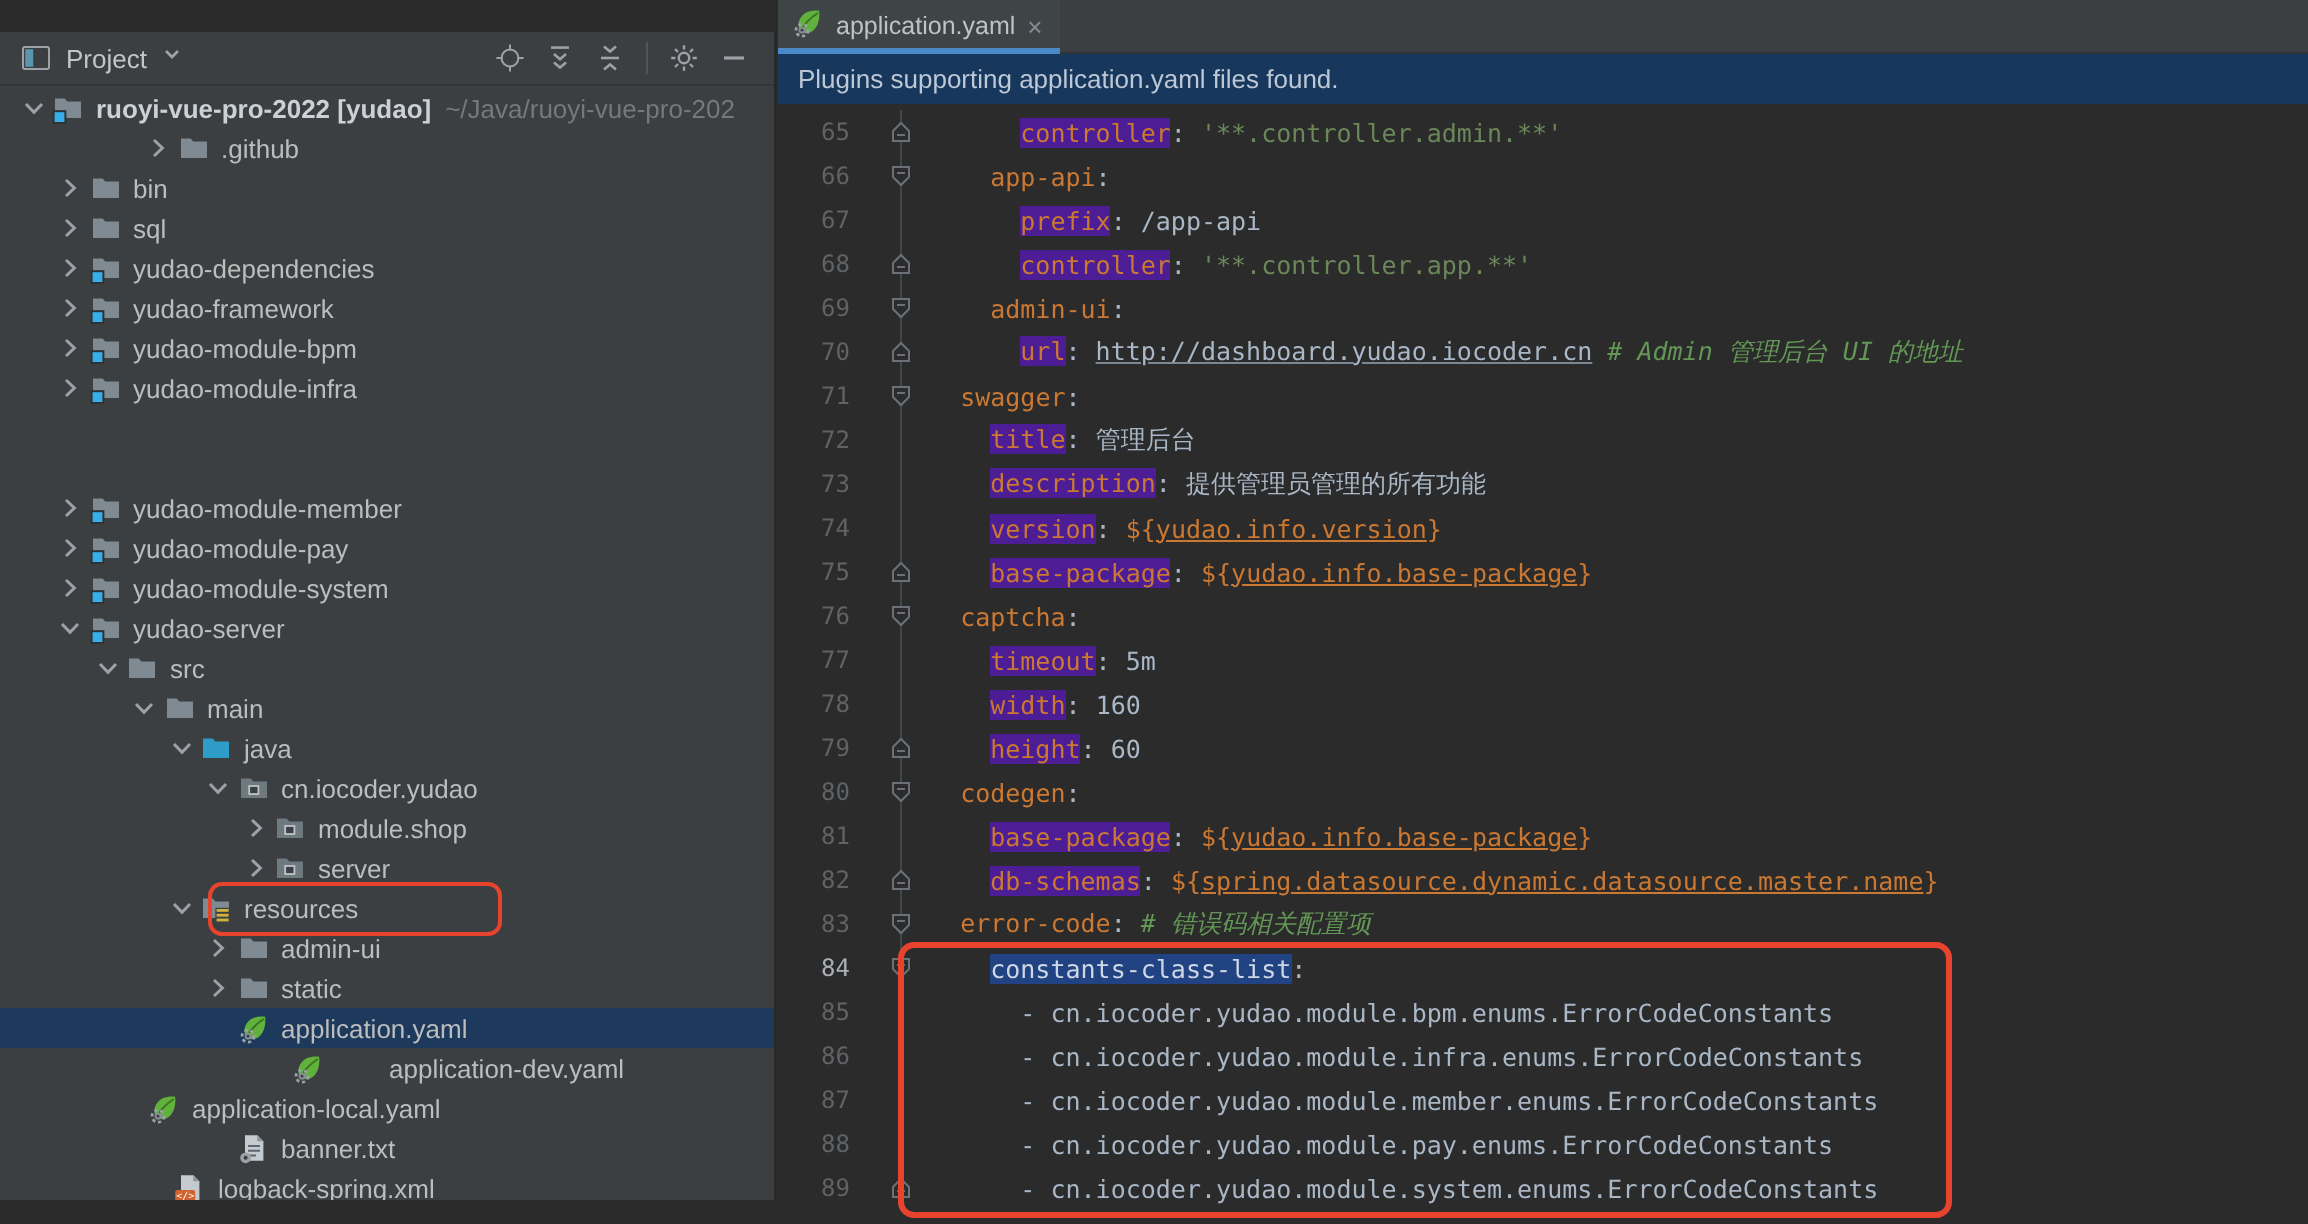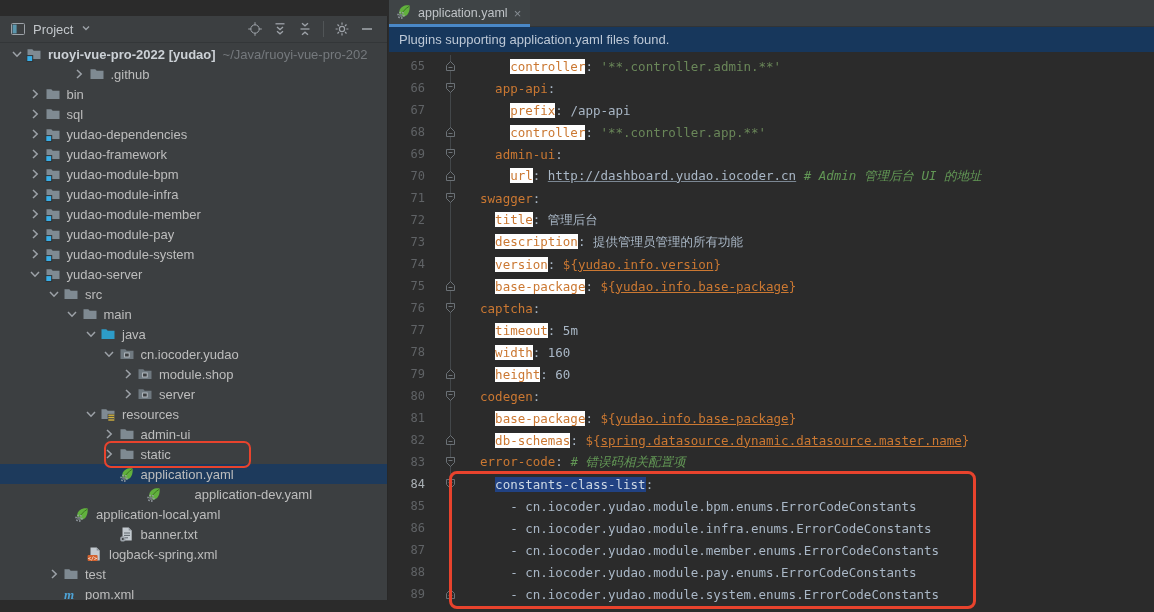--- a/index.html
+++ b/index.html
@@ -42,21 +42,21 @@
   .line { height:22px; display:flex; align-items:center; }
   .num { width:36px; min-width:36px; text-align:right; color:#606366; font-size:12px; }
   .num.current { color:#aab0b5; }
   .fold { width:40px; min-width:40px; height:22px; position:relative; }
   .fold::before { content:''; position:absolute; left:25px; top:0; bottom:0; width:1px; background:#43474a; }
   .fold svg { position:absolute; left:19px; top:5px; }
   .text { white-space:pre; color:#a9b7c6; }
 
   
   .tk-key  { color:#cb7832; }
-  .tk-hl   { background:#ffffff; }
+  .tk-hl   { background:#4c1d95; }
   .tk-sel  { background:#214283; color:#cdd8e4; }
   .tk-p    { color:#a9b7c6; }
   .tk-str  { color:#6a8759; }
   .tk-val  { color:#a9b7c6; }
   .tk-com  { color:#629755; font-style:italic; }
   .tk-var  { color:#cb7832; }
   .tk-ref  { color:#cb7832; text-decoration:underline; }
   .tk-link { color:#a9b7c6; text-decoration:underline; text-decoration-color:#7b8793; }
   .tk-dash { color:#a9b7c6; }
 
@@ -221,21 +221,21 @@
           </svg>
         </span>
         <span class="t-icon">
           <svg width="16" height="16" viewBox="0 0 16 16">
             <path d="M1.5 3.2h4.8l1.4 1.6h6.8v8.2H1.5z" fill="#7f8a92"></path>
             <rect x="0.8" y="9.6" width="5.9" height="5.9" fill="#37aee8" stroke="#2f3234"></rect>
           </svg>
         </span>
         <span class="t-label">yudao-module-infra</span>
       </div>
-      <div class="tree-row" style="padding-left: 26.5px;">
+      <div class="tree-row" style="padding-left: 26.5px; margin-top: 40px;">
         <span class="chev">
           <svg width="14" height="14" viewBox="0 0 14 14">
             <path d="M5 3l4.2 4L5 11" fill="none" stroke="#9da2a8" stroke-width="1.5"></path>
           </svg>
         </span>
         <span class="t-icon">
           <svg width="16" height="16" viewBox="0 0 16 16">
             <path d="M1.5 3.2h4.8l1.4 1.6h6.8v8.2H1.5z" fill="#7f8a92"></path>
             <rect x="0.8" y="9.6" width="5.9" height="5.9" fill="#37aee8" stroke="#2f3234"></rect>
           </svg>

